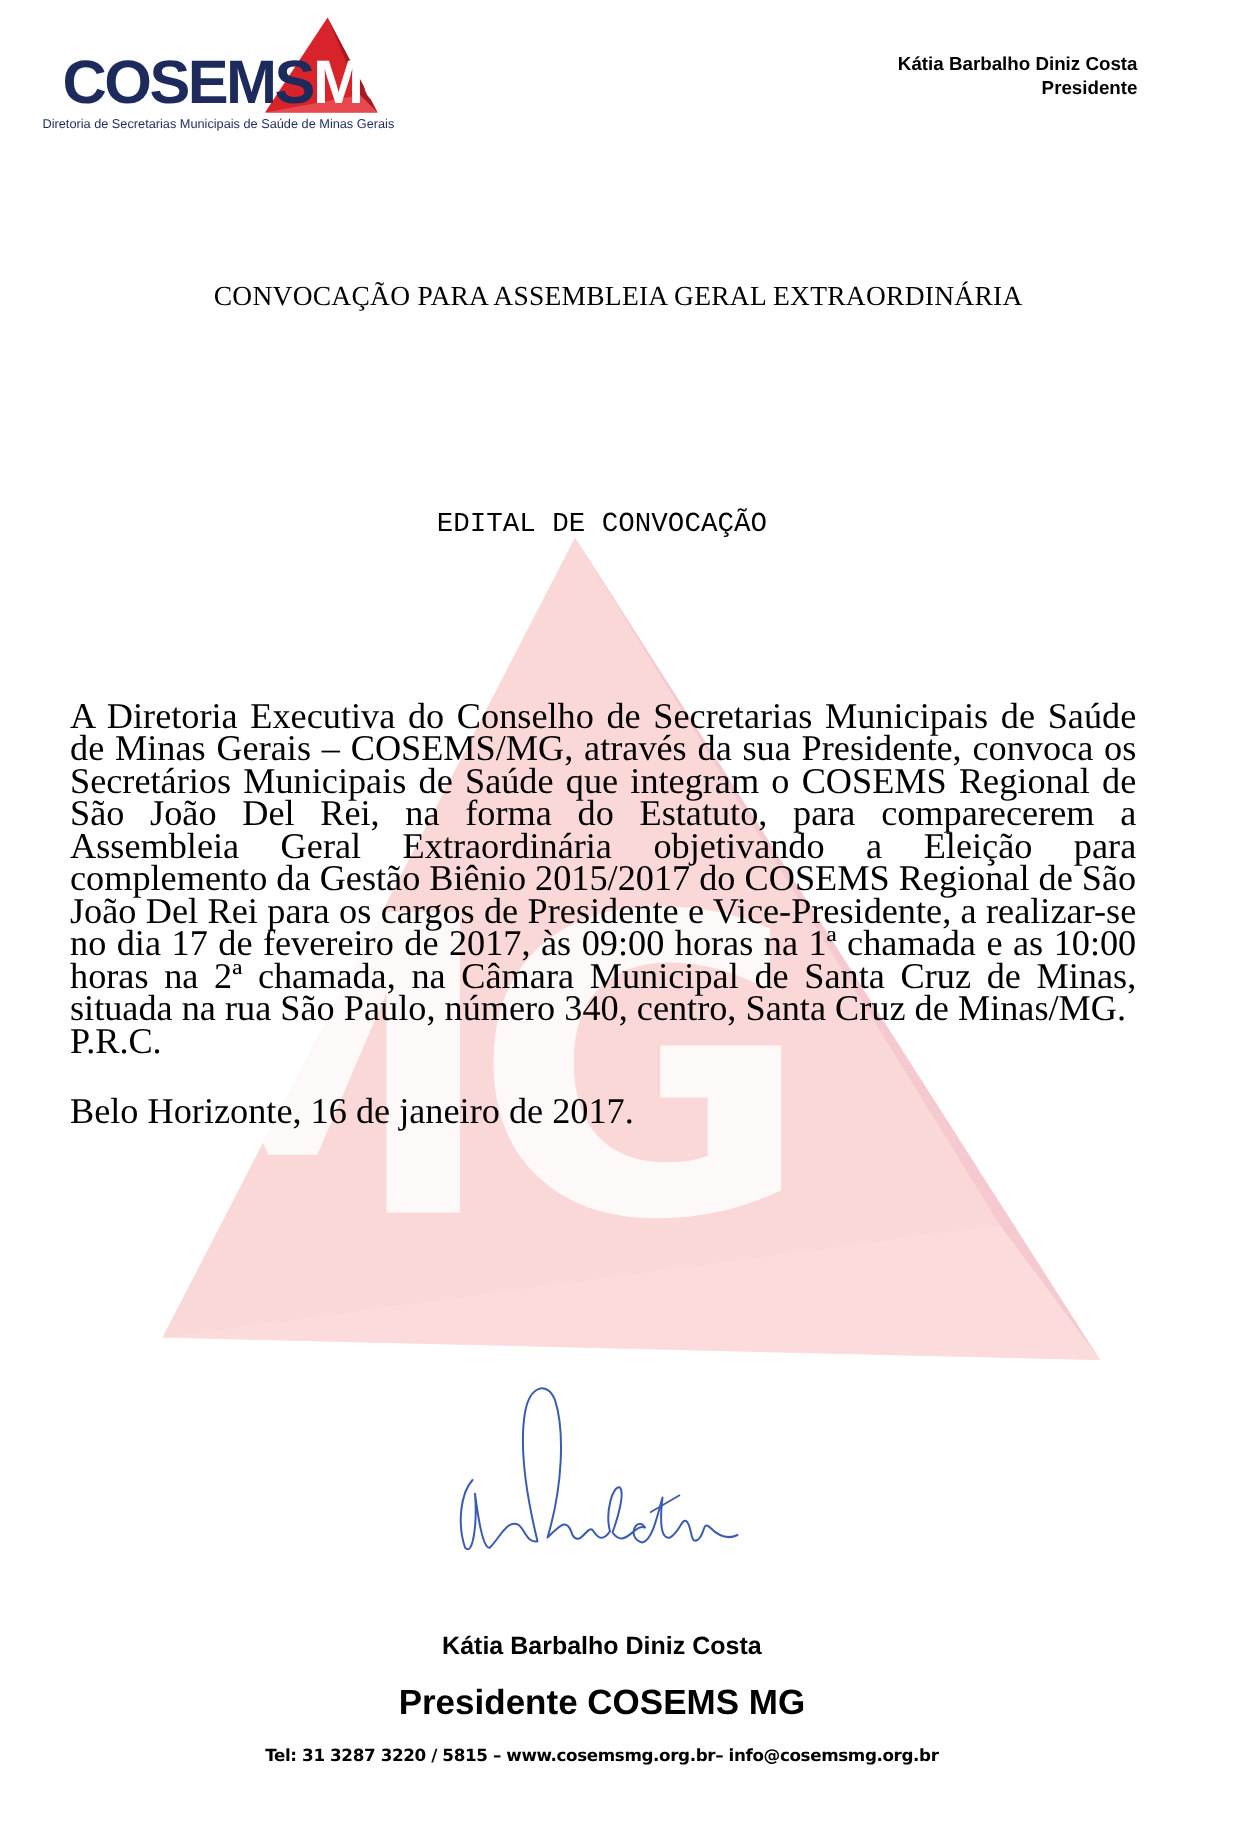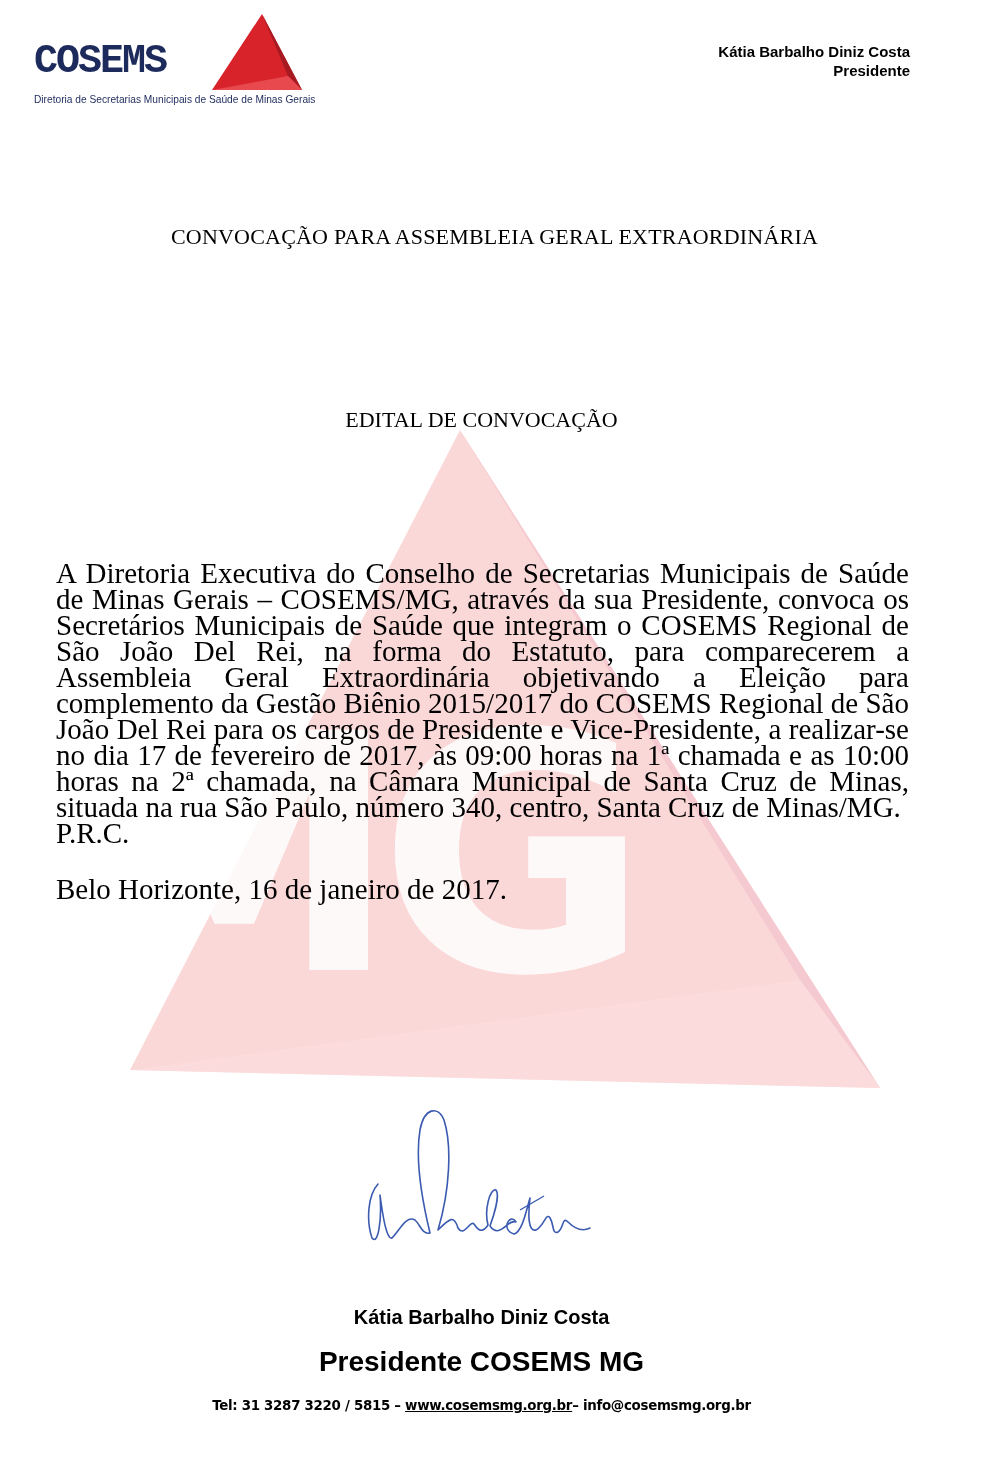--- a/index.html
+++ b/index.html
@@ -1,33 +1,33 @@
 <!DOCTYPE html>
 <html><head>
 <meta charset="utf-8">
 <style>
   html, body { margin: 0; padding: 0; background: #ffffff; }
   body { width: 1000px; height: 1457px; position: relative; overflow: hidden; font-family: "Liberation Sans", sans-serif; color: #000; }
   .logo { position: absolute; left: 30px; top: 12px; width: 275px; height: 95px; }
-  .logo-word { position: absolute; left: 4px; top: 30px; font-family: Liberation Mono, monospace; font-weight: bold; font-size: 40px; letter-spacing: -2px; color: #1d2a5c; line-height: 1; }
+  .logo-word { position: absolute; left: 20px; top: 30px; font-family: Liberation Sans, sans-serif; font-weight: bold; font-size: 49px; letter-spacing: -2px; color: #1d2a5c; line-height: 1; }
   .logo-word .mg { color: #ffffff; }
   .logo-tri { position: absolute; left: 180px; top: 0px; }
   .logo-sub { position: absolute; left: 4px; top: 82px; font-size: 10.2px; color: #1d2a5c; white-space: nowrap; }
   .header-right { position: absolute; right: 90px; top: 42px; text-align: right; font-weight: bold; font-size: 15px; line-height: 19px; }
   .watermark { position: absolute; left: 60px; top: 420px; width: 830px; height: 680px; }
   .title1 { position: absolute; left: 13px; width: 963px; top: 224px; text-align: center; font-family: "Liberation Serif", serif; font-size: 22px; letter-spacing: 0.2px; }
-  .title2 { position: absolute; left: 0; width: 963px; top: 407px; text-align: center; font-family: Liberation Serif, serif; font-size: 22px; }
+  .title2 { position: absolute; left: 0; width: 963px; top: 407px; text-align: center; font-family: Liberation Mono, monospace; font-size: 22px; }
   .body-text { position: absolute; left: 56px; width: 853px; top: 560px; font-family: "Liberation Serif", serif; font-size: 29px; line-height: 26px; text-align: justify; }
   .body-text p { margin: 0; }
   .body-text .blank { height: 30.3px; }
   .signature { position: absolute; left: 360px; top: 1100px; }
   .sig-name { position: absolute; left: 0; width: 963px; top: 1306px; text-align: center; font-weight: bold; font-size: 20px; }
   .sig-role { position: absolute; left: 0; width: 963px; top: 1346px; text-align: center; font-weight: bold; font-size: 28px; }
   .footer { position: absolute; left: 0; width: 963px; top: 1396px; text-align: center; font-family: "DejaVu Sans", sans-serif; font-weight: bold; font-size: 13.4px; line-height: 19px; letter-spacing: -0.3px; }
-  .footer a { color: #000; text-decoration: underline; }
+  .footer a { color: #000; }
 </style>
 </head>
 <body>
 
 <svg class="watermark" viewBox="0 0 830 680" xmlns="http://www.w3.org/2000/svg">
   <polygon points="400,10 70,650 820,668" fill="#fbd4d4" opacity="0.9"></polygon>
   <polygon points="400,10 820,668 740,560" fill="#f4c6ce" opacity="0.8"></polygon>
   <polygon points="70,650 820,668 740,560" fill="#fcdede" opacity="0.6"></polygon>
   <text x="10" y="550" font-family="DejaVu Sans, sans-serif" font-weight="bold" font-size="330" fill="#ffffff" opacity="0.85" letter-spacing="-20">MG</text>
 </svg>

